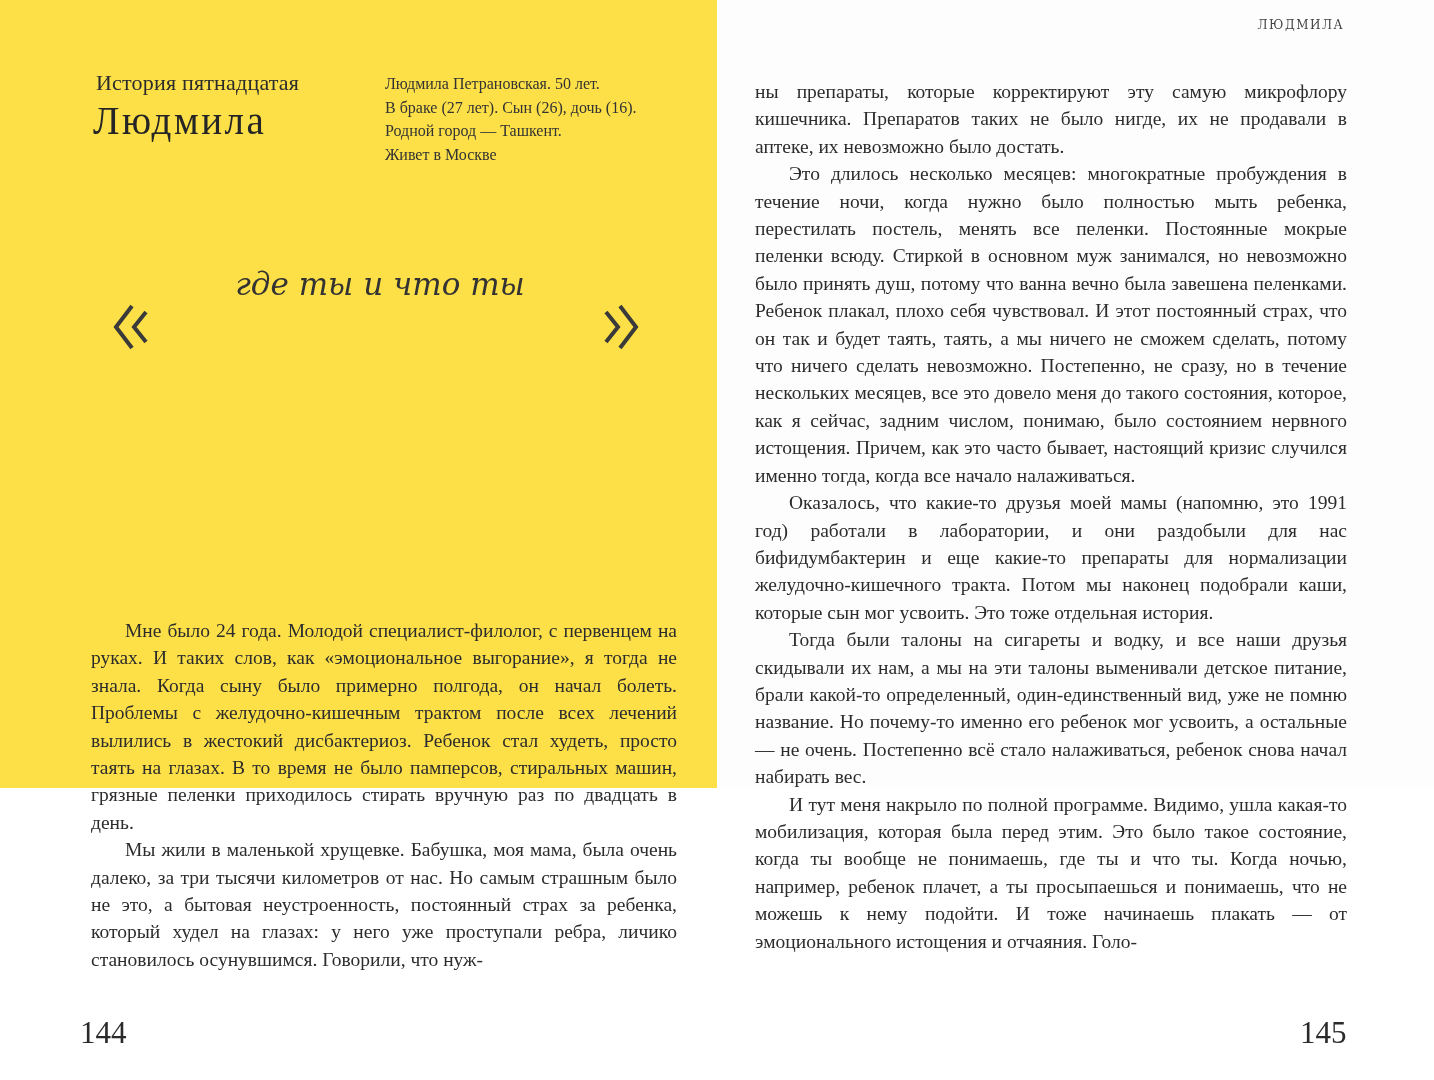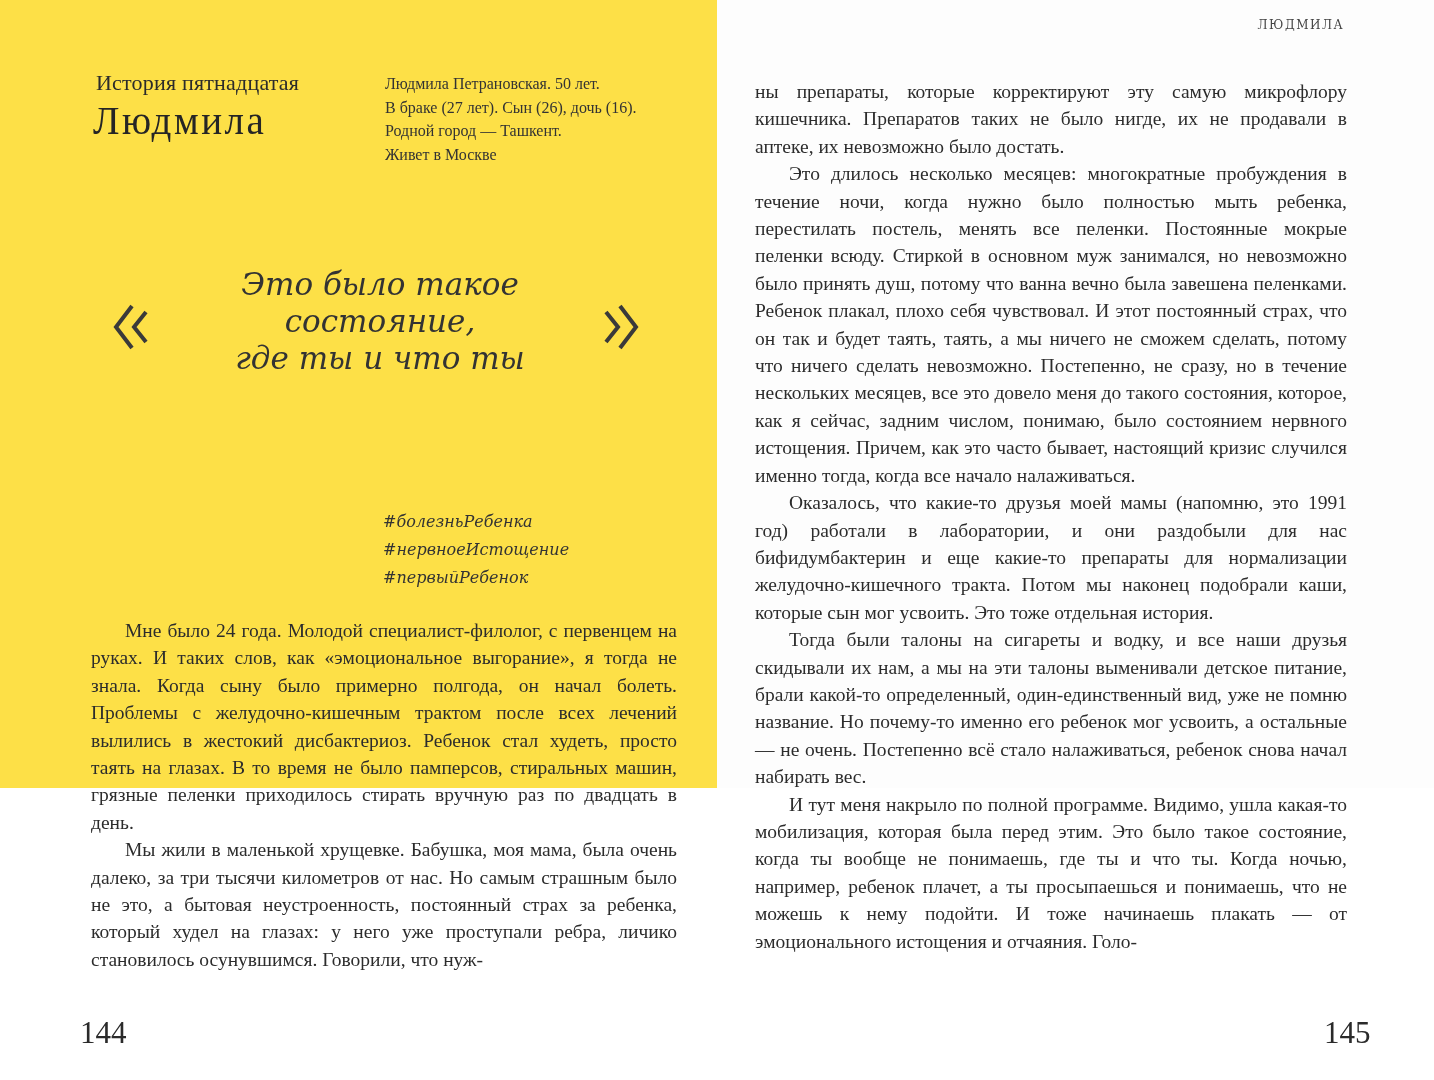--- a/index.html
+++ b/index.html
@@ -31,54 +31,48 @@
   
   .body-text { font-family: "Liberation Serif", serif; font-size: 19.5px; line-height: 27.4px; color: #2c2c2c; text-align: justify; }
   .body-text p { margin: 0; text-indent: 34px; }
   .body-text p.cont { text-indent: 0; }
   .left-body { left: 91px; top: 617px; width: 586px; }
   .right-body { left: 38px; top: 64px; width: 592px; margin-top: 14px; }
 
   .running-head { right: 90px; top: 18px; font-size: 12px; letter-spacing: 1.5px; color: #444; font-family: "DejaVu Serif", serif; }
   .page-num { font-size: 31px; color: #2a2a2a; font-family: Liberation Serif, serif; }
   .pn-left { left: 80px; top: 1015px; }
-  .pn-right { left: 583px; top: 1015px; margin-left: 24px; }
+  .pn-right { left: 583px; top: 1015px; }
 </style>
 </head>
 <body>
 
 <div class="page page-left">
   <div class="abs story-label">История пятнадцатая</div>
   <div class="abs story-name">Людмила</div>
 
   <div class="abs bio">
     <div><span class="name">Людмила Петрановская.</span><span> 50 лет.</span></div>
     <div>В браке (27 лет). Сын (26), дочь (16).</div>
     <div>Родной город — Ташкент.</div>
     <div>Живет в Москве</div>
   </div>
 
   <svg class="abs chev chev-left" viewBox="0 0 44 50">
     <polyline points="20,4 4,25 20,46" fill="none" stroke="#3a3a3a" stroke-width="4"></polyline>
     <polyline points="34,10 22,25 34,40" fill="none" stroke="#3a3a3a" stroke-width="4"></polyline>
   </svg>
   <div class="abs quote-text">
-    <div>Это было такое состояние,</div>
     <div>где ты и что ты</div>
   </div>
   <svg class="abs chev chev-right" viewBox="0 0 44 50">
     <polyline points="10,10 22,25 10,40" fill="none" stroke="#3a3a3a" stroke-width="4"></polyline>
     <polyline points="24,4 40,25 24,46" fill="none" stroke="#3a3a3a" stroke-width="4"></polyline>
   </svg>
 
-  <div class="abs tags">
-    <div>#болезньРебенка</div>
-    <div>#нервноеИстощение</div>
-    <div>#первыйРебенок</div>
-  </div>
 
   <div class="abs body-text left-body">
     <p>Мне было 24 года. Молодой специалист-филолог, с первенцем на руках. И таких слов, как «эмоциональное выгорание», я тогда не знала. Когда сыну было примерно полгода, он начал болеть. Проблемы с желудочно-кишечным трактом после всех лечений вылились в жестокий дисбактериоз. Ребенок стал худеть, просто таять на глазах. В то время не было памперсов, стиральных машин, грязные пеленки приходилось стирать вручную раз по двадцать в день.</p>
     <p>Мы жили в маленькой хрущевке. Бабушка, моя мама, была очень далеко, за три тысячи километров от нас. Но самым страшным было не это, а бытовая неустроенность, постоянный страх за ребенка, который худел на глазах: у него уже проступали ребра, личико становилось осунувшимся. Говорили, что нуж-</p>
   </div>
 
   <div class="abs page-num pn-left">144</div>
 </div>
 
 <div class="page page-right">

